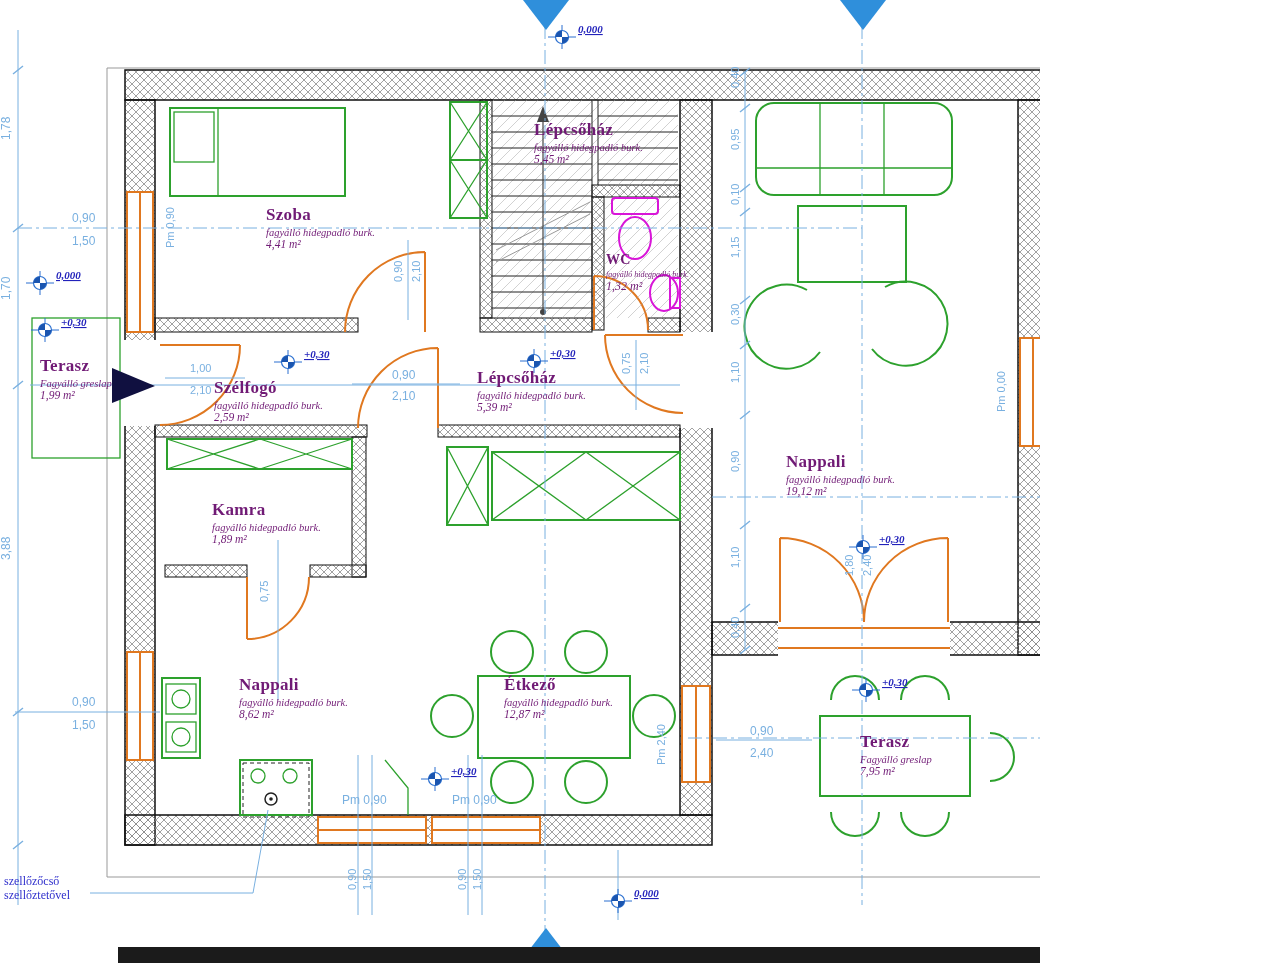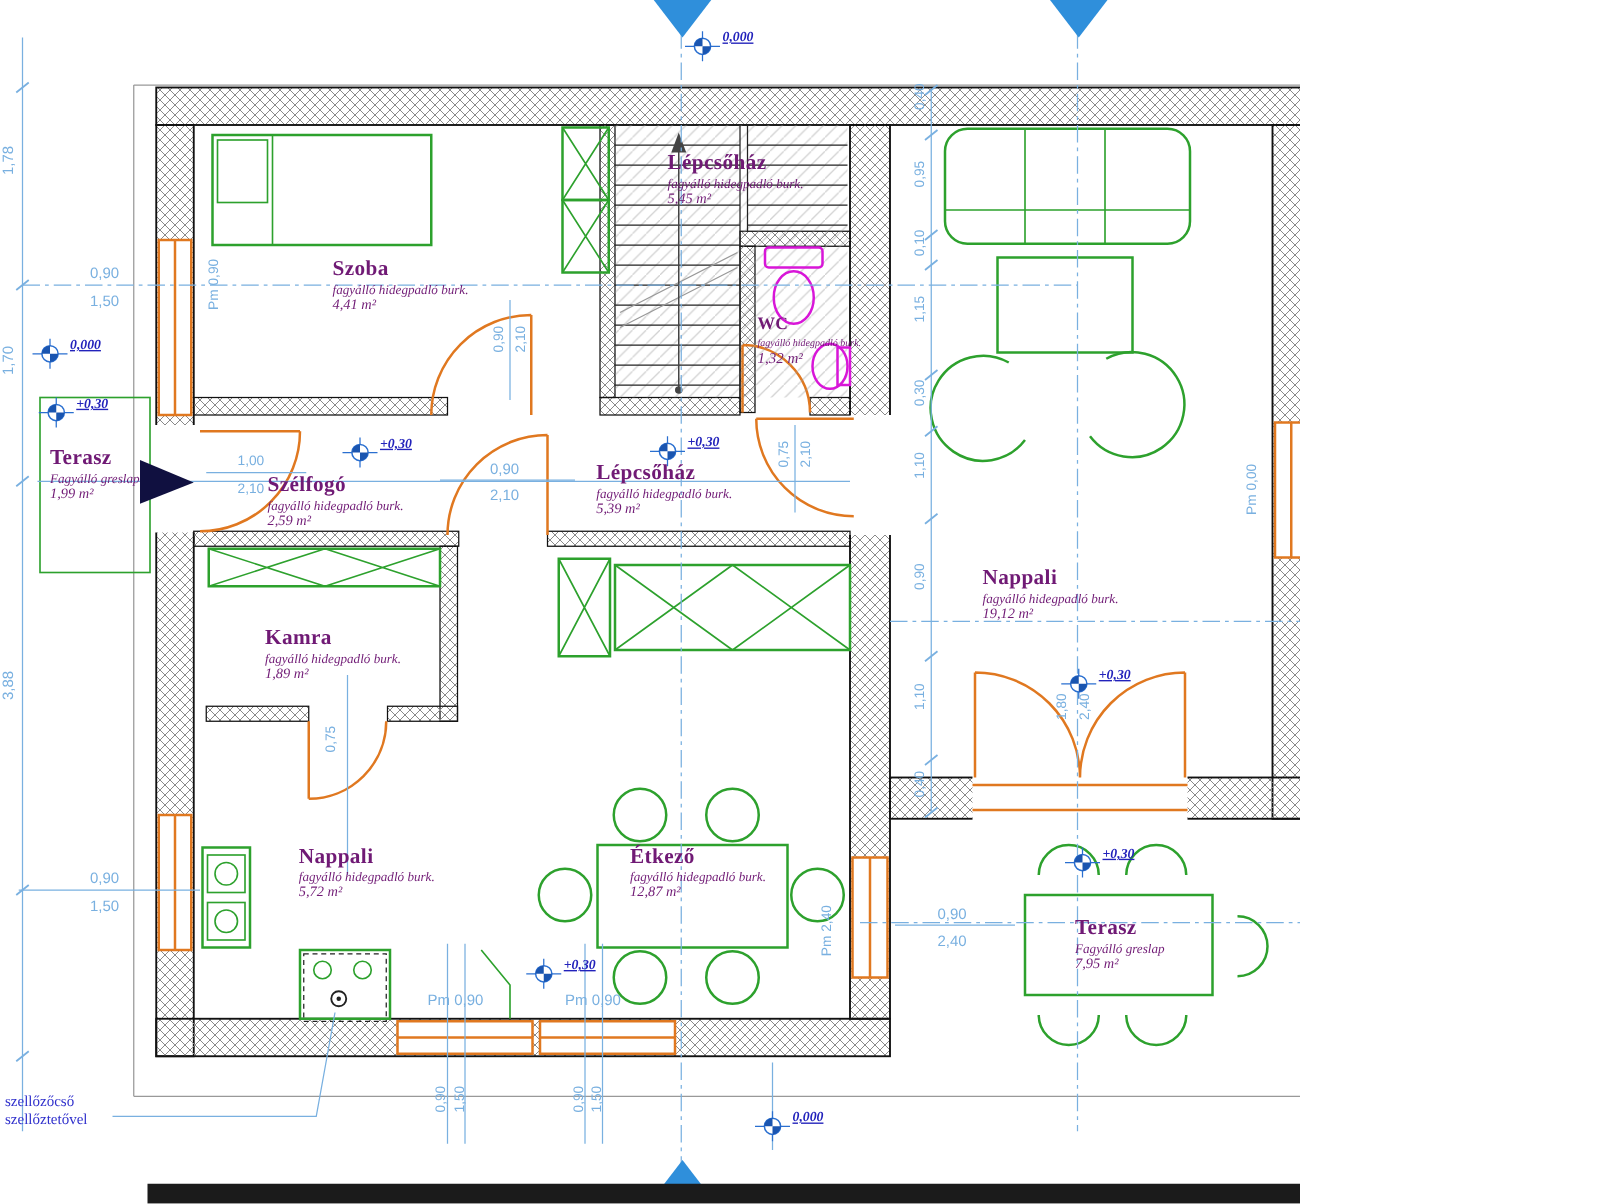--- a/index.html
+++ b/index.html
@@ -360,21 +360,21 @@
   <div class="ra">1,89 m²</div>
 </div>
 <div class="room" style="left:786px;top:452px">
   <div class="rn">Nappali</div>
   <div class="rd">fagyálló hidegpadló burk.</div>
   <div class="ra">19,12 m²</div>
 </div>
 <div class="room" style="left:239px;top:675px">
   <div class="rn">Nappali</div>
   <div class="rd">fagyálló hidegpadló burk.</div>
-  <div class="ra">5,72 m²</div>
+  <div class="ra">8,62 m²</div>
 </div>
 <div class="room" style="left:504px;top:675px">
   <div class="rn">Étkező</div>
   <div class="rd">fagyálló hidegpadló burk.</div>
   <div class="ra">12,87 m²</div>
 </div>
 <div class="room" style="left:860px;top:732px">
   <div class="rn">Terasz</div>
   <div class="rd">Fagyálló greslap</div>
   <div class="ra">7,95 m²</div>

